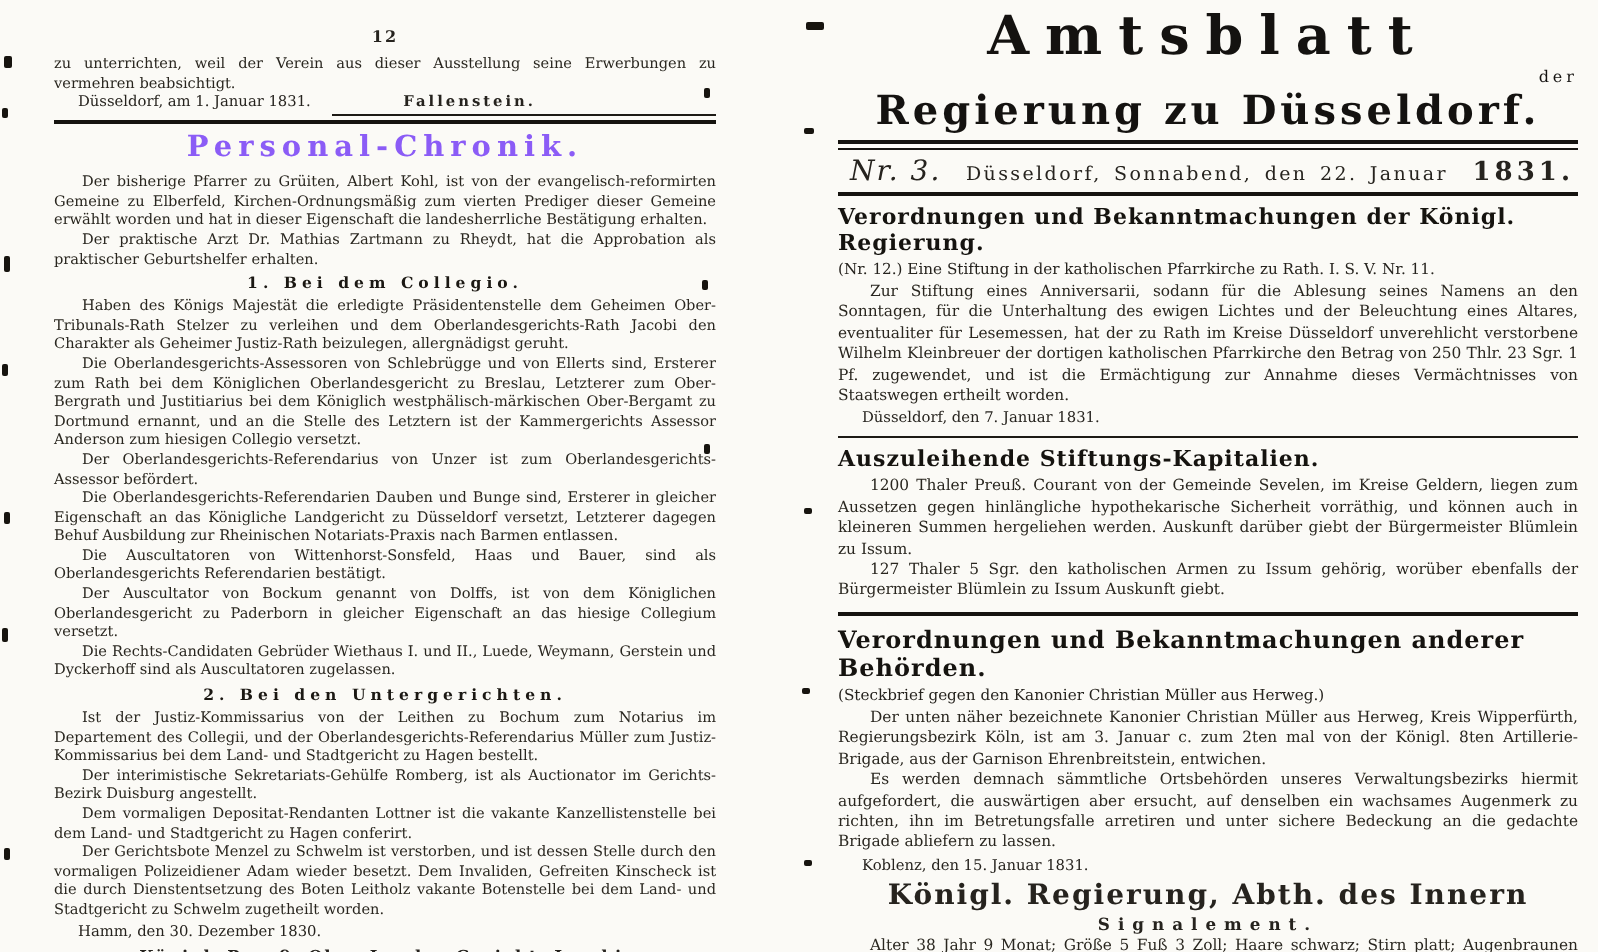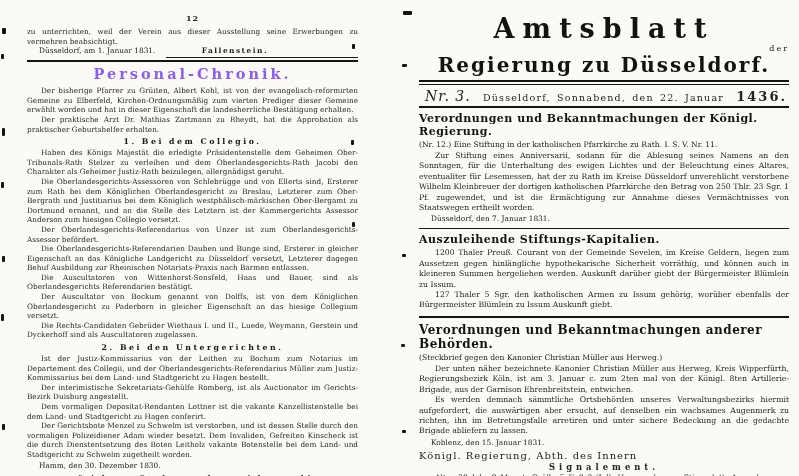--- a/index.html
+++ b/index.html
@@ -3,21 +3,21 @@
 <meta charset="utf-8">
 <style>
   html,body{margin:0;padding:0;}
   body{background:#e9e7e1;font-family:"DejaVu Serif","Liberation Serif",serif;}
   .scan{
     position:relative;width:799px;height:476px;margin:0 auto;
     background:#fbfaf6;overflow:hidden;color:#26231e;
   }
   .page{position:absolute;top:0;height:476px;overflow:hidden;}
   .page-left{left:0;width:394px;padding:13px 36px 0 27px;box-sizing:border-box;}
-  .page-right{left:394px;width:405px;padding:10px 10px 0 25px;box-sizing:border-box;}
+  .page-right{left:394px;width:405px;padding:0 10px 0 25px;box-sizing:border-box;}
 
   .pagenum{text-align:center;font-size:8px;font-weight:bold;letter-spacing:1px;margin-bottom:4px;}
   .body{
     font-size:7.3px;line-height:9.6px;text-align:justify;margin:0;
     text-indent:14px;color:#29261f;
   }
   .noindent{text-indent:0;}
   .date-row{display:flex;justify-content:space-between;font-size:7.4px;line-height:10px;}
   .date-row .dl{padding-left:12px;}
   .date-row .sig{letter-spacing:1.5px;font-weight:bold;margin-right:90px;}
@@ -47,21 +47,21 @@
   .issue-no{font-style:italic;font-size:14px;letter-spacing:1px;}
   .issue-mid{font-size:9.5px;letter-spacing:1.2px;word-spacing:2px;}
   .issue-year{font-size:13px;font-weight:bold;letter-spacing:2px;}
   .sec-title{
     text-align:left;font-weight:bold;color:#15130f;
     font-size:11px;letter-spacing:0.5px;margin:4px 0 2px 0;
   }
   .sec-title.big{font-size:12px;margin-top:5px;}
   .item-header{font-size:7.6px;line-height:10px;margin:1px 0;}
   .rbody{font-size:7.7px;line-height:10.4px;text-align:justify;margin:0;text-indent:16px;color:#29261f;}
-  .center-line{text-align:left;font-size:10px;letter-spacing:1px;margin-top:2px;font-weight:normal;}
+  .center-line{text-align:center;font-size:14px;letter-spacing:1px;margin-top:2px;font-weight:bold;}
   .sig-title{text-align:center;font-size:8.4px;letter-spacing:4px;margin:1px 0;font-weight:bold;}
 
   .artifact{position:absolute;background:#17140f;border-radius:1px;}
 </style>
 </head>
 <body>
 
 <div class="scan">
 
   <div class="page page-left">
@@ -108,21 +108,21 @@
     <div class="masthead">
       <div class="mast1">Amtsblatt</div>
       <div class="mast2">der</div>
       <div class="mast3">Regierung zu Düsseldorf.</div>
     </div>
     <div class="rule dbl"></div>
 
     <div class="issue-row">
       <span class="issue-no">Nr. 3.</span>
       <span class="issue-mid">Düsseldorf, Sonnabend, den 22. Januar</span>
-      <span class="issue-year">1436.</span>
+      <span class="issue-year">1831.</span>
     </div>
     <div class="rule thick"></div>
 
     <div class="sec-title">Verordnungen und Bekanntmachungen der Königl. Regierung.</div>
     <p class="item-header">(Nr. 12.) Eine Stiftung in der katholischen Pfarrkirche zu Rath. I. S. V. Nr. 11.</p>
     <p class="rbody">Zur Stiftung eines Anniversarii, sodann für die Ablesung seines Namens an den Sonntagen, für die Unterhaltung des ewigen Lichtes und der Beleuchtung eines Altares, eventualiter für Lesemessen, hat der zu Rath im Kreise Düsseldorf unverehlicht verstorbene Wilhelm Kleinbreuer der dortigen katholischen Pfarrkirche den Betrag von 250 Thlr. 23 Sgr. 1 Pf. zugewendet, und ist die Ermächtigung zur Annahme dieses Vermächtnisses von Staatswegen ertheilt worden.</p>
     <p class="dateline-p">Düsseldorf, den 7. Januar 1831.</p>
 
     <div class="rule" style="margin-top:4px;"></div>
 

